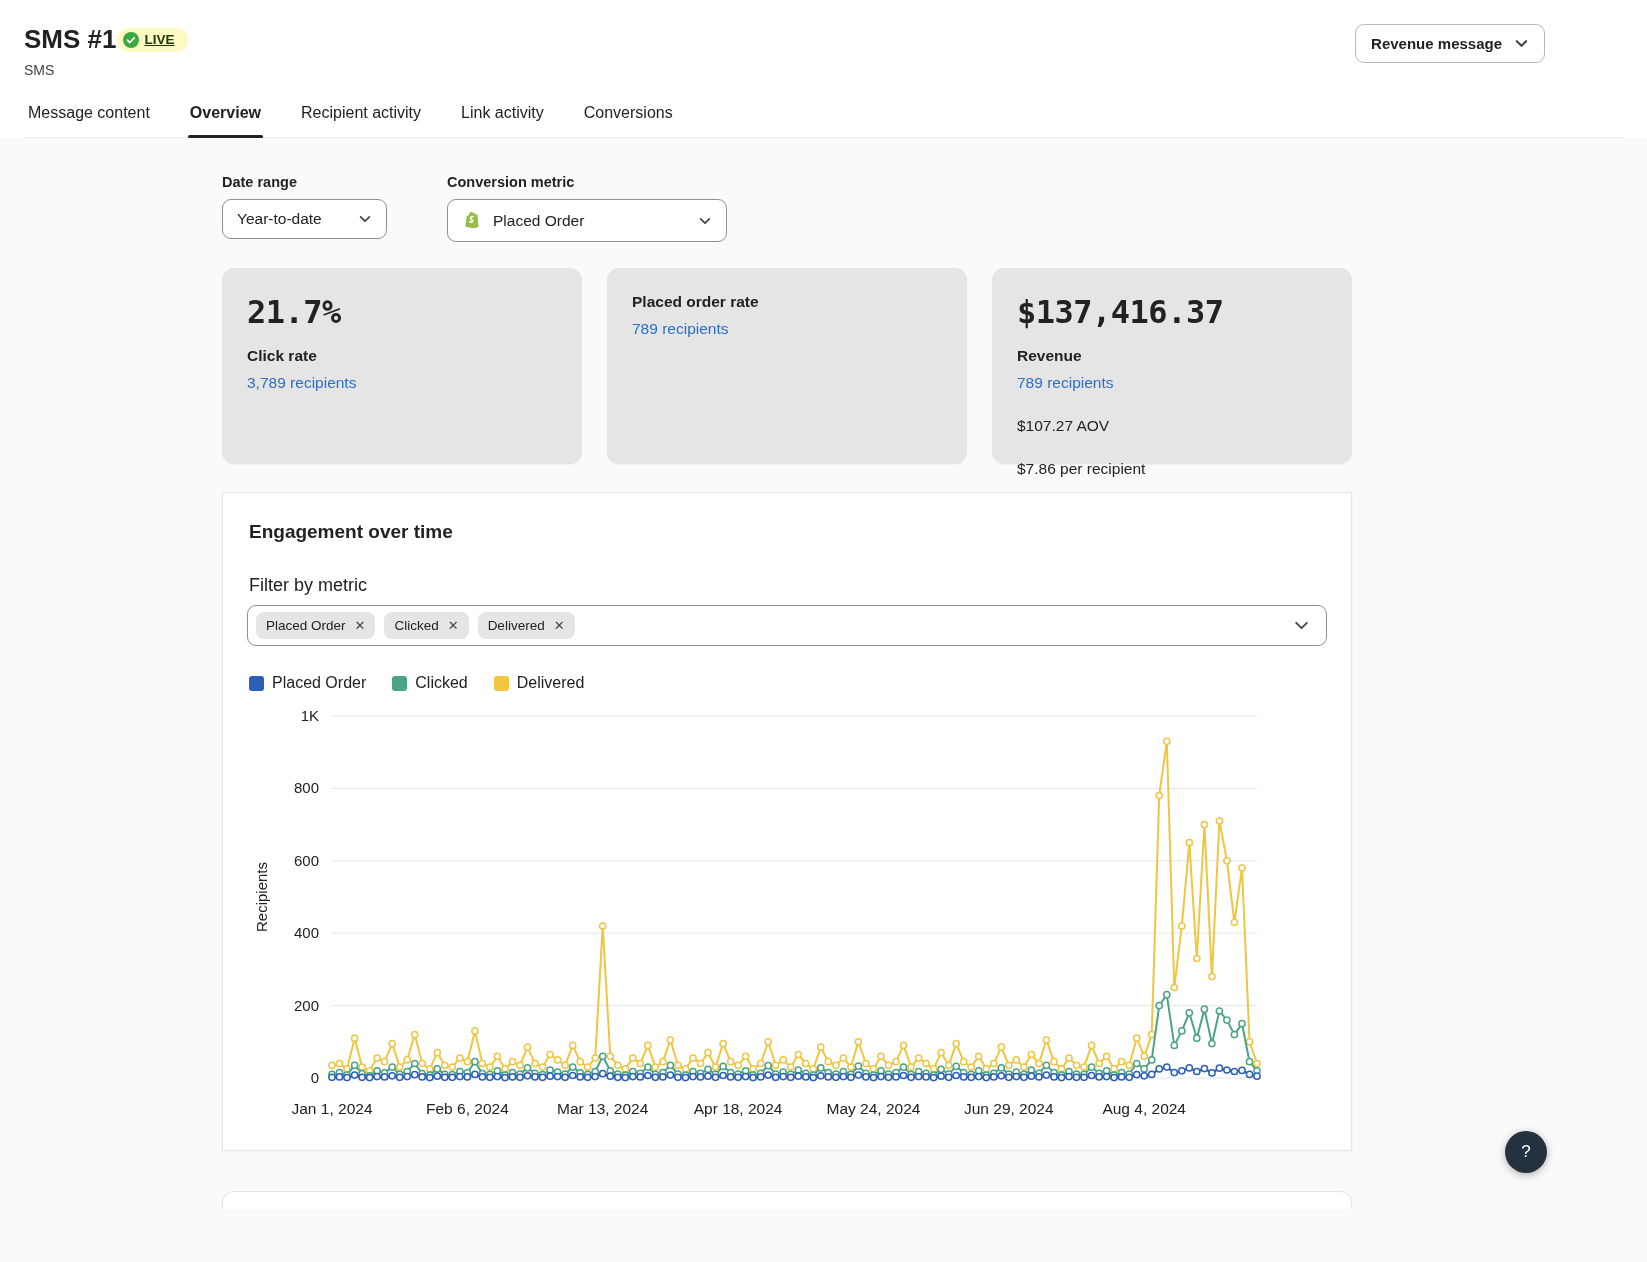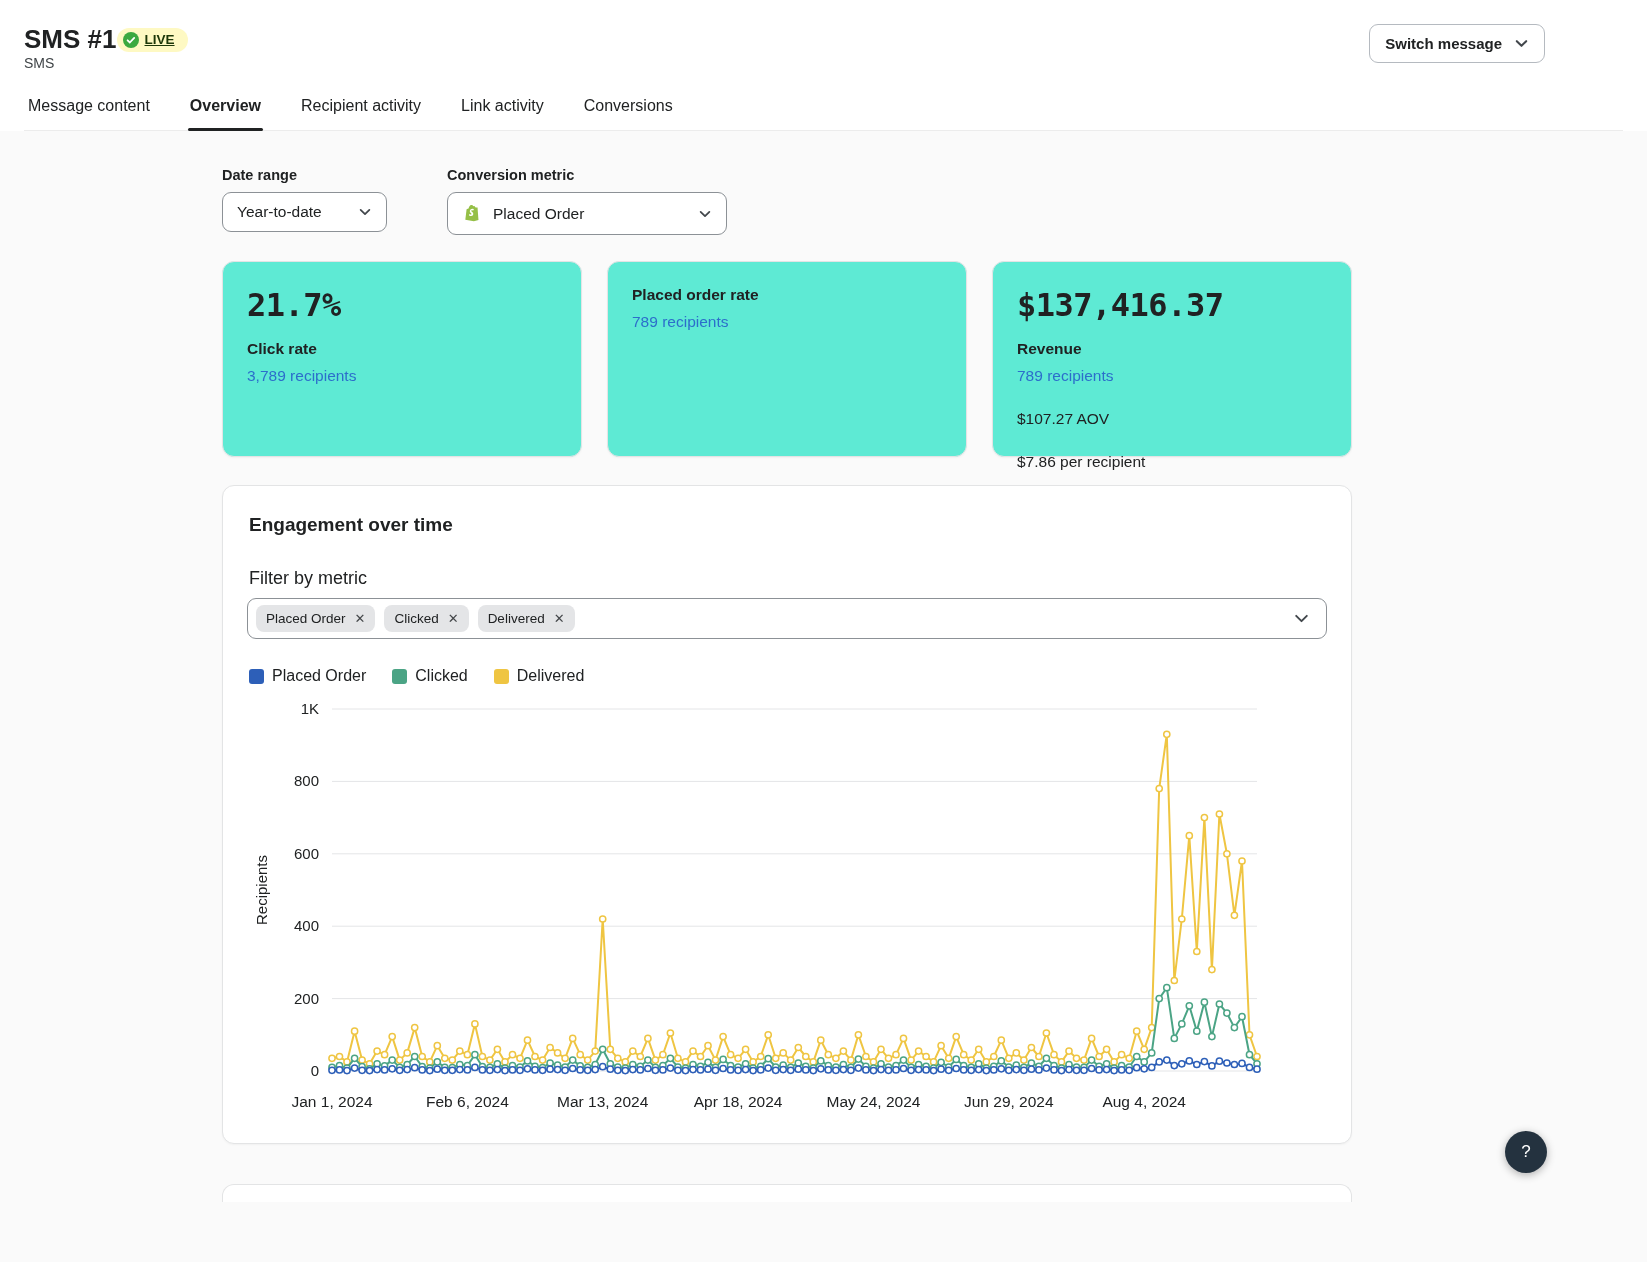--- a/index.html
+++ b/index.html
@@ -11,21 +11,21 @@
   }
 
   
   .topbar { background:#fff; padding:24px 24px 0 24px; }
   .title-row { display:flex; justify-content:space-between; align-items:flex-start; padding-right:78px; }
   .title-line { display:flex; align-items:center; }
   h1.page-title { font-size:26px; font-weight:700; margin:0; }
   .live-badge { background:#fef9c3; border-radius:15px; padding:4px 13px 4px 6px;
     display:inline-flex; align-items:center; gap:6px; font-size:13.5px; font-weight:600; color:#1c3708;text-decoration:underline; }
   .live-badge svg { display:block; }
-  .subtitle { font-size:14px; color:#3f4447; }
+  .subtitle { font-size:14px; color:#3f4447; margin-top:7px; }
   .switch-btn { display:inline-flex; align-items:center; gap:12px; background:#fff;
     border:1px solid #b5bac0; border-radius:9px; padding:10px 15px; font-size:15px;
     font-weight:700; color:#202223; cursor:pointer; font-family:inherit; }
   .chev { color:#42474c; }
 
   .tabs { display:flex; gap:36px; margin-top:14px; border-bottom:1px solid #ececec; padding-left:2px; }
   .tab { font-size:16px; color:#202223; padding:12px 2px 15px; border:none; background:none;
     cursor:pointer; position:relative; font-family:inherit; }
   .tab.active { font-weight:700; }
   .tab.active::after { content:""; position:absolute; left:0; right:0; bottom:-1px; height:3px;
@@ -38,29 +38,29 @@
   .filters { display:flex; gap:60px; margin-bottom:26px; }
   .filter-group label { display:block; font-size:14.5px; font-weight:700; margin-bottom:9px; }
   .select-btn { display:inline-flex; align-items:center; gap:10px; background:#fff;
     border:1px solid #8c9196; border-radius:9px; padding:10px 14px; font-size:15.5px;
     cursor:pointer; font-family:inherit; color:#202223; justify-content:center; }
   .select-date { width:165px; }
   .select-metric { width:280px; }
   .select-btn .val { flex:1; text-align:left; }
 
   .cards { display:flex; gap:25px; margin-bottom:28px; }
-  .metric-card { width:360px; height:196px; background:#5eead4; border:1px solid #e3e4e5;
+  .metric-card { width:360px; height:196px; background:#e5e5e5; border:1px solid #e3e4e5;
     border-radius:12px; padding:24px; box-shadow:0 1px 2px rgba(0,0,0,.04); }
   .metric-value { font-family:"DejaVu Sans Mono", monospace; font-size:32px; font-weight:600;
     margin-bottom:16px; letter-spacing:-0.5px; }
   .metric-label { font-size:15.5px; font-weight:700; margin-bottom:9px; }
   .metric-link { font-size:15.5px; color:#2c6ecb; cursor:pointer; }
   .metric-extra { font-size:15.5px; margin-top:25px; }
 
-  .engagement { width:1130px; background:#fff; border:1px solid #e3e4e5; border-radius:12px;
+  .engagement { width:1130px; background:#fff; border:1px solid #e3e4e5; border-radius:0;
     padding:28px 24px 18px 24px; box-shadow:0 1px 2px rgba(0,0,0,.04); }
   .eng-title { font-size:19px; font-weight:700; margin:0 0 32px 2px; }
   .filter-label { display:block; font-size:18px; margin:16px 0 9px 2px; }
   .multiselect { display:flex; align-items:center; border:1px solid #8c9196; border-radius:9px;
     padding:6px 16px 6px 8px; gap:10px; background:#fff; cursor:pointer; }
   .chips { display:flex; gap:9px; flex:1; }
   .chip { background:#e4e5e7; border-radius:8px; padding:6px 10px; font-size:13.5px;
     display:inline-flex; gap:9px; align-items:center; color:#202223; }
   .chip-x { cursor:pointer; color:#44474a; font-size:13px; line-height:1; }
 
@@ -92,21 +92,21 @@
           <svg width="16" height="16" viewBox="0 0 16 16">
             <circle cx="8" cy="8" r="8" fill="#3ba93f"></circle>
             <path d="M4.6 8.3l2.2 2.2 4.4-4.6" stroke="#fff" stroke-width="1.8" fill="none" stroke-linecap="round"></path>
           </svg>
           <span>LIVE</span>
         </span>
       </div>
       <div class="subtitle">SMS</div>
     </div>
     <button class="switch-btn">
-      <span>Switch message</span>
+      <span>Revenue message</span>
       <svg class="chev" width="15" height="15" viewBox="0 0 16 16">
         <path d="M3 5.5l5 5 5-5" fill="none" stroke="currentColor" stroke-width="2.2" stroke-linecap="round" stroke-linejoin="round"></path>
       </svg>
     </button>
   </div>
   <nav class="tabs">
     <button class="tab">Message content</button>
     <button class="tab active">Overview</button>
     <button class="tab">Recipient activity</button>
     <button class="tab">Link activity</button>

